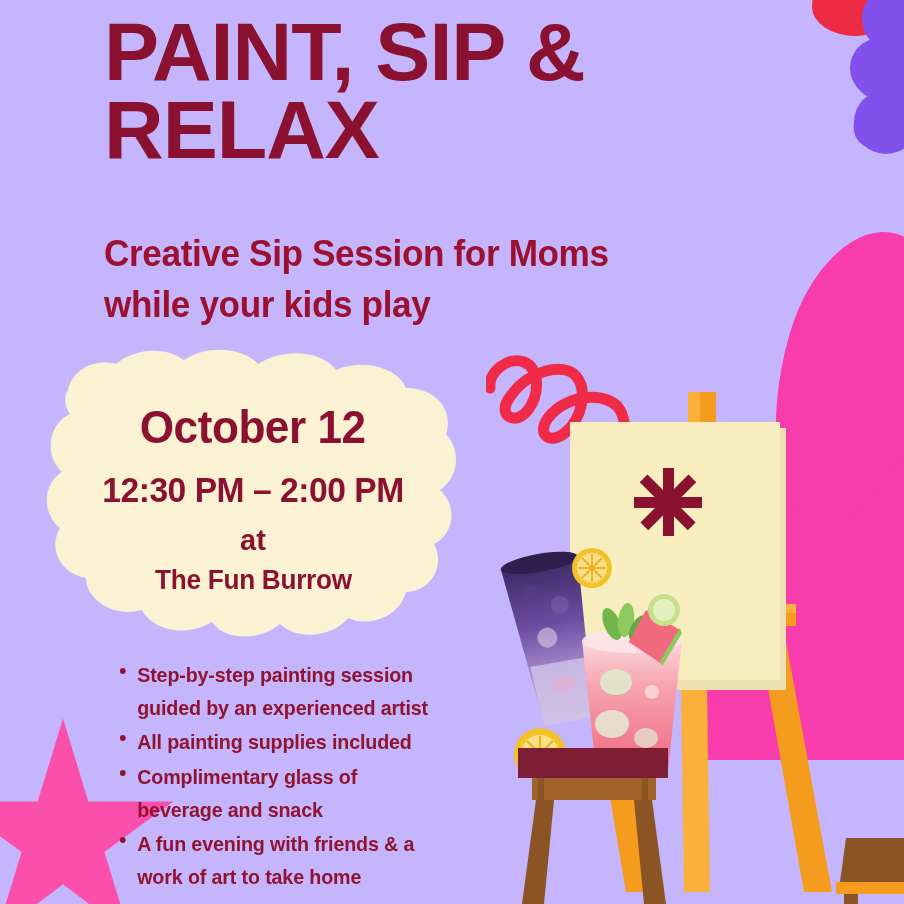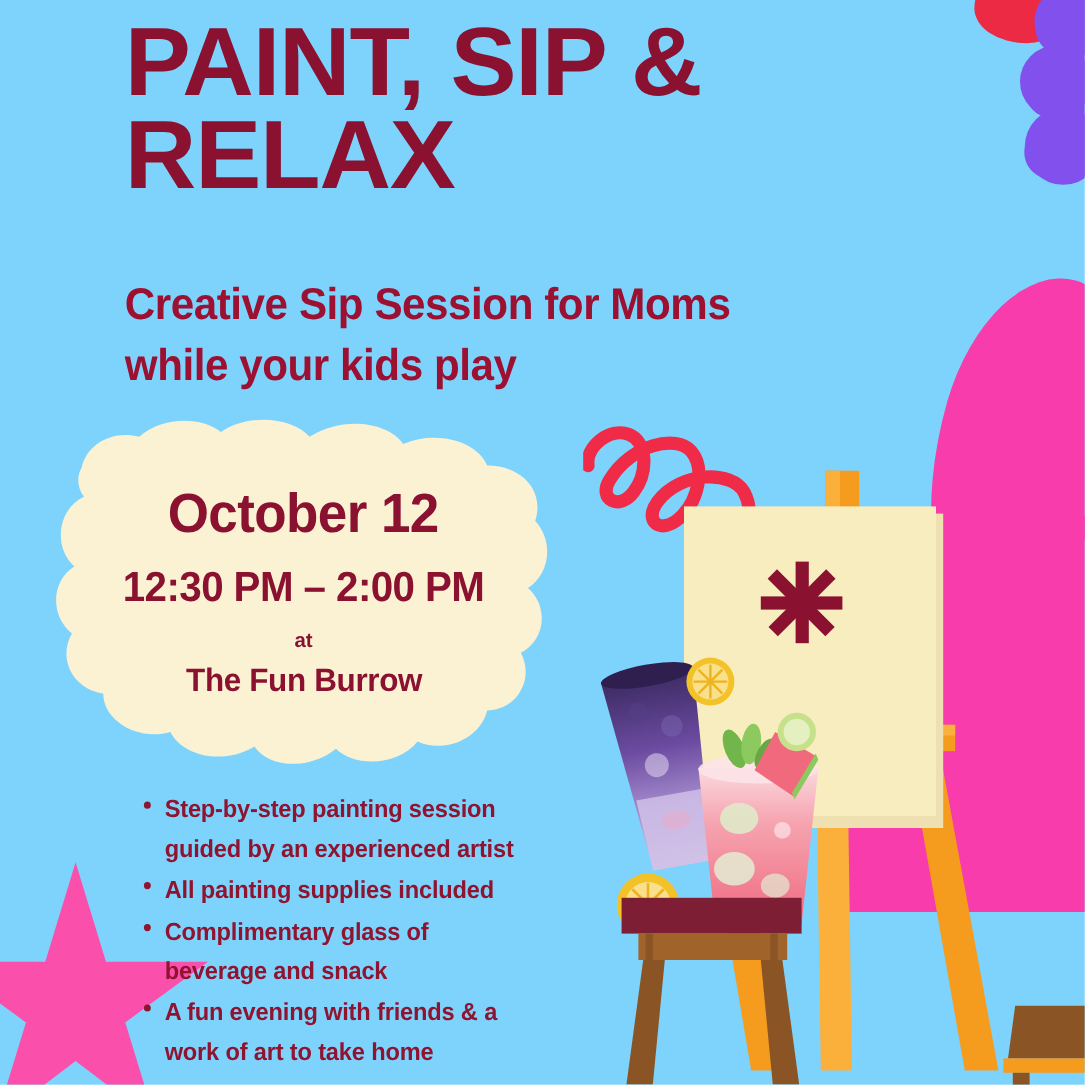--- a/index.html
+++ b/index.html
@@ -4,21 +4,21 @@
 <style>
   html,body{margin:0;padding:0;}
   body{
     width:904px;height:904px;
     font-family:"Liberation Sans", sans-serif;
     overflow:hidden;
   }
   #poster{
     position:relative;
     width:904px;height:904px;
-    background:#7dd3fc;
+    background:#c4b5fd;
     overflow:hidden;
     text-decoration:underline;
   }
 
   
   .deco{position:absolute;}
 
   
   #red-blob{
     top:-30px;left:812px;width:78px;height:66px;
@@ -97,21 +97,21 @@
   #date-line{
     font-size:46px;font-weight:bold;letter-spacing:-0.5px;
     transform:scaleX(0.96);
   }
   #time-line{
     margin-top:16px;
     font-size:35px;font-weight:bold;letter-spacing:-0.5px;
     transform:scaleX(0.96);
   }
   #at-line{
-    margin-top:14px;font-size:17px;font-weight:bold;
+    margin-top:14px;font-size:29px;font-weight:bold;
   }
   #venue-line{
     margin-top:8px;font-size:27px;font-weight:bold;letter-spacing:-0.3px;
     transform:scaleX(0.97);
   }
 
   
   #bullets{
     position:absolute;left:118px;top:658px;width:330px;
     color:#8f1430;

